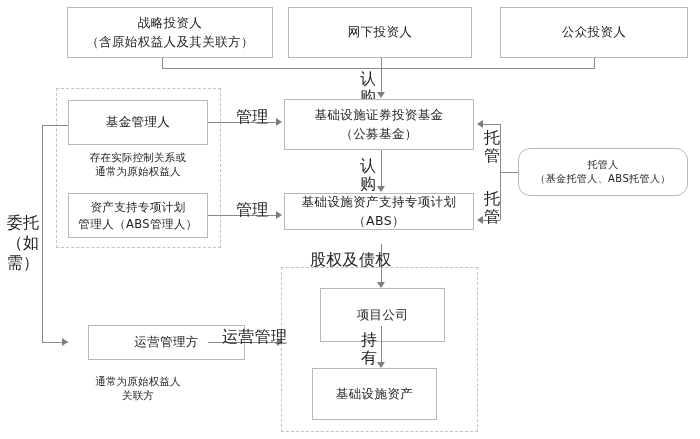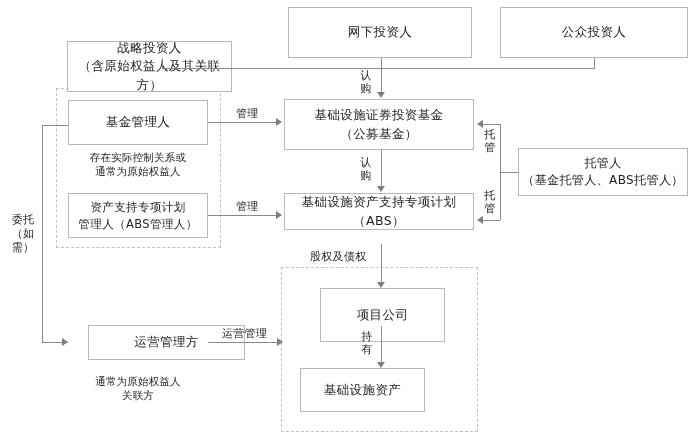--- a/index.html
+++ b/index.html
@@ -42,21 +42,21 @@
 
   
   .arr{position:absolute;width:0;height:0;}
   .arr-down{border-left:4px solid transparent;border-right:4px solid transparent;border-top:6px solid #7d7d7d;}
   .arr-right{border-top:4px solid transparent;border-bottom:4px solid transparent;border-left:6px solid #7d7d7d;}
   .arr-left{border-top:4px solid transparent;border-bottom:4px solid transparent;border-right:6px solid #7d7d7d;}
 
   
   .elabel{
     position:absolute;
-    font-size:11px;
+    font-size:16px;
     color:#1d1d1d;
     line-height:1.25;
     letter-spacing:.3px;
     white-space:nowrap;
   }
   .elabel.vert{
     white-space:normal;
     width:12px;
     text-align:center;
     line-height:1.15;
@@ -74,21 +74,21 @@
   }
 </style>
 </head>
 <body>
 
 <div id="canvas">
 
   <div class="dashgroup" style="left:56px;top:88px;width:165px;height:160px;"></div>
   <div class="dashgroup" style="left:281px;top:267px;width:197px;height:165px;"></div>
 
-  <div class="box" style="left:67px;top:7px;width:165px;height:51px;margin-top:34px;">
+  <div class="box" style="left:67px;top:7px;width:206px;height:51px;">
     <span>战略投资人</span>
     <span class="l2">（含原始权益人及其关联方）</span>
   </div>
 
   <div class="box" style="left:288px;top:7px;width:184px;height:51px;">
     <span>网下投资人</span>
   </div>
 
   <div class="box" style="left:500px;top:7px;width:188px;height:51px;">
     <span>公众投资人</span>
@@ -131,21 +131,21 @@
   </div>
 
   <div class="hline" style="left:208px;top:122px;width:68px;"></div>
   <div class="arr arr-right" style="left:276px;top:118px;"></div>
   <div class="elabel" style="left:236px;top:107px;">管理</div>
 
   <div class="hline" style="left:208px;top:215px;width:68px;"></div>
   <div class="arr arr-right" style="left:276px;top:211px;"></div>
   <div class="elabel" style="left:236px;top:200px;">管理</div>
 
-  <div class="box" style="left:518px;top:148px;width:170px;height:48px;font-size:12px;">
+  <div class="box" style="left:518px;top:148px;width:170px;height:48px;font-size:10px;border-radius:12px;">
     <span>托管人</span>
     <span class="l2">（基金托管人、ABS托管人）</span>
   </div>
 
   <div class="hline" style="left:500px;top:172px;width:18px;"></div>
   <div class="vline" style="left:500px;top:124px;height:96px;"></div>
   <div class="hline" style="left:482px;top:124px;width:18px;"></div>
   <div class="arr arr-left" style="left:477px;top:120px;"></div>
   <div class="hline" style="left:482px;top:220px;width:18px;"></div>
   <div class="arr arr-left" style="left:477px;top:216px;"></div>
@@ -179,17 +179,17 @@
   <div class="elabel" style="left:310px;top:250px;">股权及债权</div>
 
   <div class="box" style="left:320px;top:288px;width:125px;height:54px;">
     <span>项目公司</span>
   </div>
 
   <div class="vline" style="left:381px;top:326px;height:37px;"></div>
   <div class="arr arr-down" style="left:377px;top:362px;"></div>
   <div class="elabel vert" style="left:361px;top:331px;">持有</div>
 
-  <div class="box" style="left:300px;top:368px;width:125px;height:44px;">
+  <div class="box" style="left:312px;top:368px;width:125px;height:52px;">
     <span>基础设施资产</span>
   </div>
 
 </div>
 
 </body></html>

